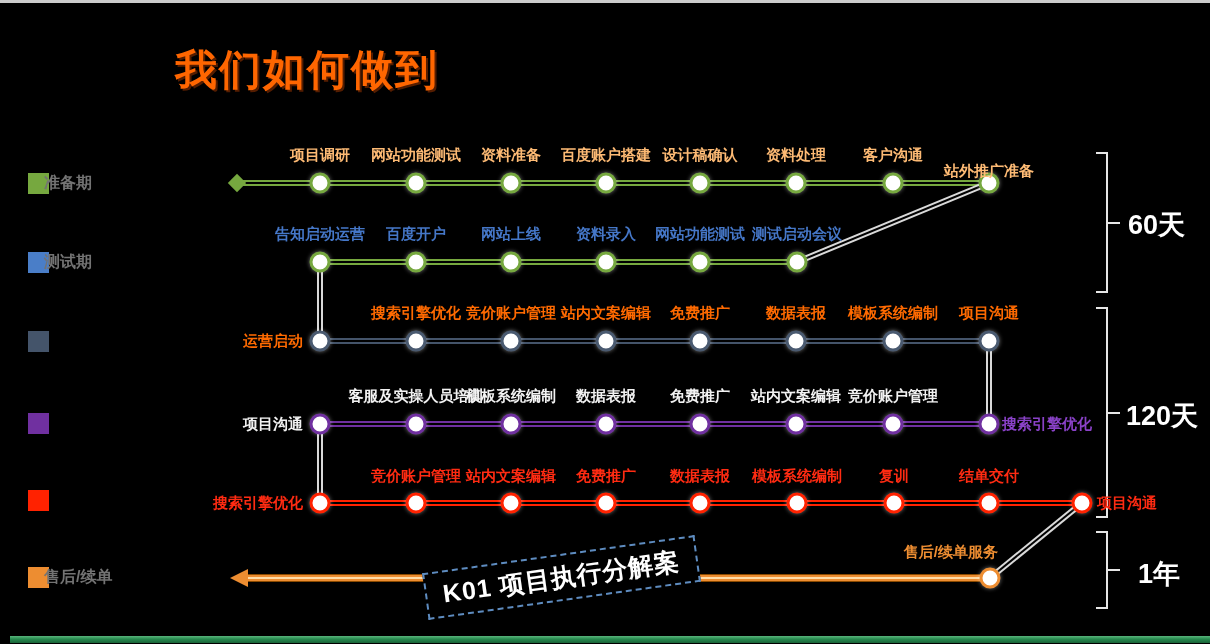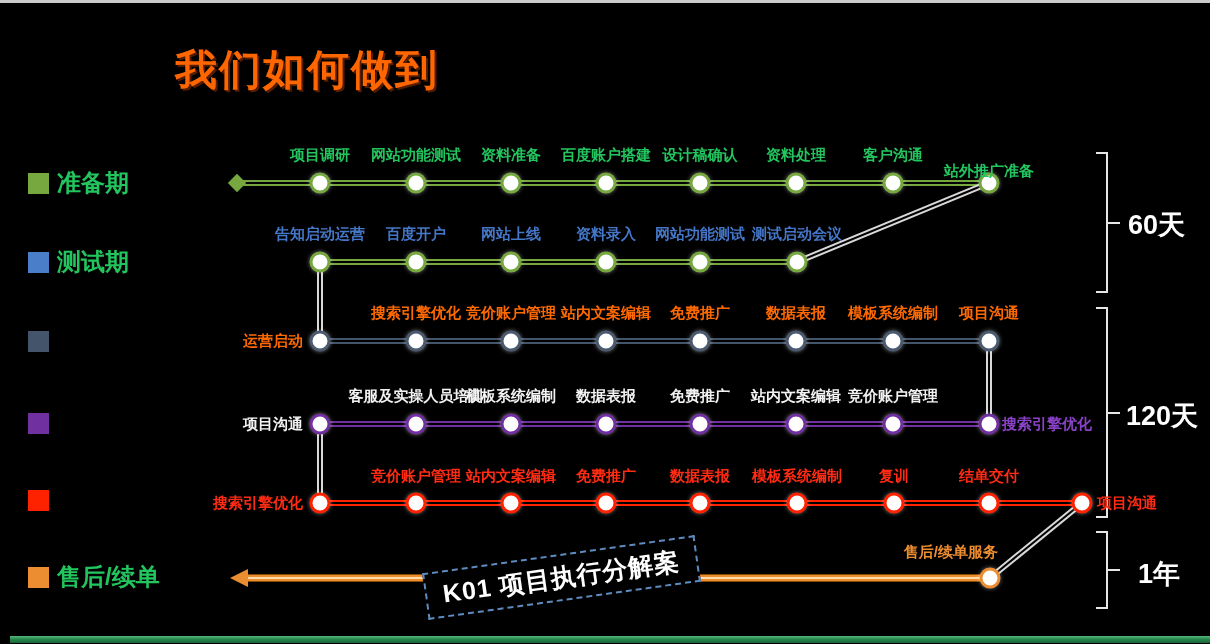--- a/index.html
+++ b/index.html
@@ -9,42 +9,42 @@
   }
   .top-border{position:absolute;left:0;top:0;width:1210px;height:3px;background:#cbcbcb;}
   .bottom-bar{position:absolute;left:10px;top:636px;width:1200px;height:7px;
     background:linear-gradient(to bottom,#5ab57c,#268a4e 45%,#1a6238);}
   
   .title{position:absolute;left:175px;top:42px;font-size:42px;font-weight:900;color:#ff6600;
     letter-spacing:2px;text-shadow:2px 2px 0 rgba(130,45,0,.65);white-space:nowrap;}
   .subtitle{position:absolute;left:407px;top:60px;font-size:19px;font-weight:bold;color:#ff6600;white-space:nowrap;}
   
   .lg-sq{position:absolute;left:28px;width:21px;height:21px;}
-  .lg-tx{position:absolute;left:57px;font-size:24px;font-weight:900;color:#22c55e;line-height:32px;white-space:nowrap;}
+  .lg-tx{position:absolute;left:44px;font-size:16px;font-weight:900;color:#737373;line-height:32px;white-space:nowrap;}
   
   .track{position:absolute;height:6px;z-index:1;
     background:linear-gradient(to bottom,var(--c) 0 2px,#000 2px 4px,var(--c) 4px 6px);}
   .track-arrow{position:absolute;height:8px;z-index:1;
     background:linear-gradient(to bottom,#8a4a00 0 1px,#ed8d31 1px 3px,#ffdca8 3px 5px,#ed8d31 5px 7px,#8a4a00 7px 8px);}
   .arrow-head{position:absolute;width:0;height:0;z-index:1;
     border-top:9px solid transparent;border-bottom:9px solid transparent;border-right:18px solid #ed8d31;}
   
   .conn-d{position:absolute;height:6px;z-index:1;box-sizing:border-box;
     border-top:2px solid #d9d9d9;border-bottom:2px solid #d9d9d9;transform-origin:0 50%;}
   .conn-v{position:absolute;width:6px;z-index:1;box-sizing:border-box;
     border-left:2px solid #d9d9d9;border-right:2px solid #d9d9d9;}
   
   .node{position:absolute;width:15px;height:15px;border-radius:50%;background:#fff;
     border:3px solid var(--c);transform:translate(-50%,-50%);z-index:2;box-shadow:0 0 4px rgba(255,255,255,.45);}
   .diamond{position:absolute;width:13px;height:13px;background:#76a83f;transform:translate(-50%,-50%) rotate(45deg);z-index:2;}
   
   .sl{position:absolute;transform:translateX(-50%);font-size:15px;font-weight:bold;white-space:nowrap;z-index:3;}
   .sl-left{transform:translateX(-100%);}
   .sl-right{transform:none;}
-  .c-green{color:#22c55e}.c-blue{color:#4577c8}.c-orange{color:#ff6a00}
+  .c-green{color:#fdba74}.c-blue{color:#4577c8}.c-orange{color:#ff6a00}
   .c-white{color:#f2f2f2}.c-red{color:#ff2b12}.c-purple{color:#8a42c8}.c-amber{color:#ed8d31}
   
   .bracket{position:absolute;width:12px;box-sizing:border-box;z-index:2;
     border-top:2px solid #e6e6e6;border-right:2px solid #e6e6e6;border-bottom:2px solid #e6e6e6;}
   .bracket::after{content:'';position:absolute;right:-14px;top:50%;margin-top:-1px;width:13px;height:2px;background:#e6e6e6;}
   .duration{position:absolute;font-size:27px;font-weight:900;color:#fff;white-space:nowrap;z-index:3;}
   
   .stamp{position:absolute;left:424px;top:554px;z-index:6;background:#000;color:#fff;
     font-size:25px;font-weight:900;letter-spacing:1px;white-space:nowrap;
     border:2px dashed #5e8cc0;padding:5px 16px;transform:rotate(-8deg);}

